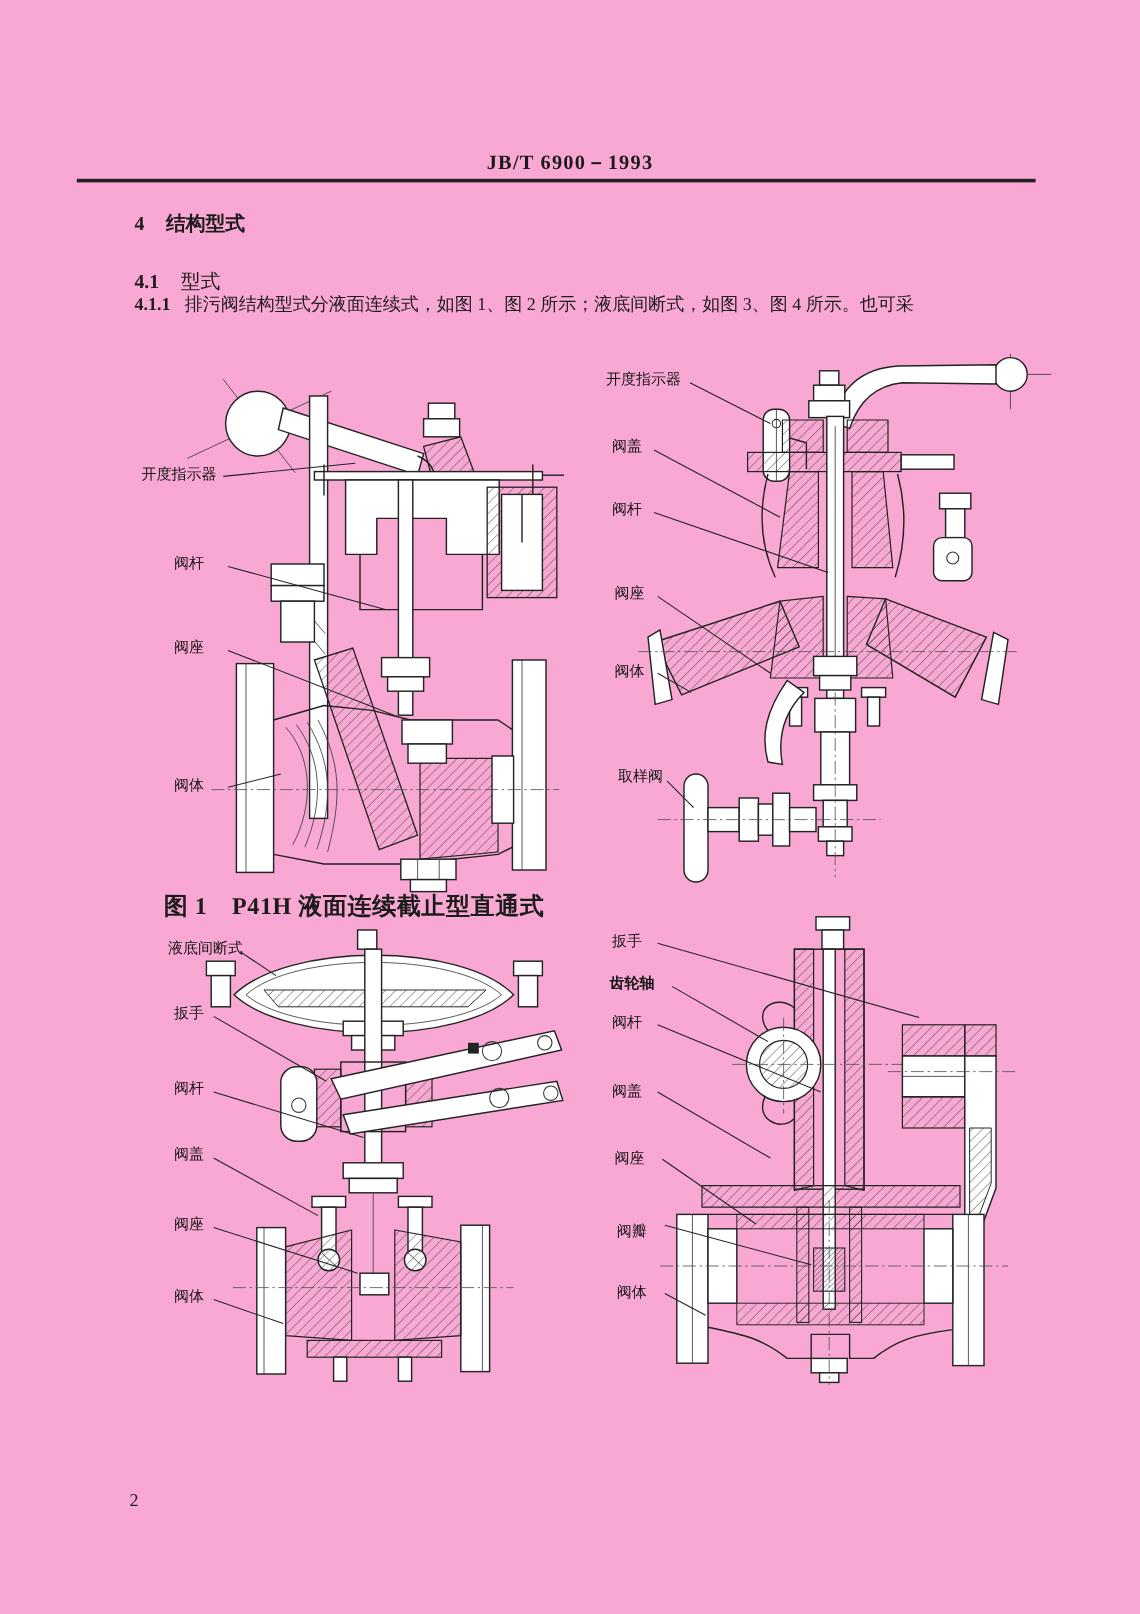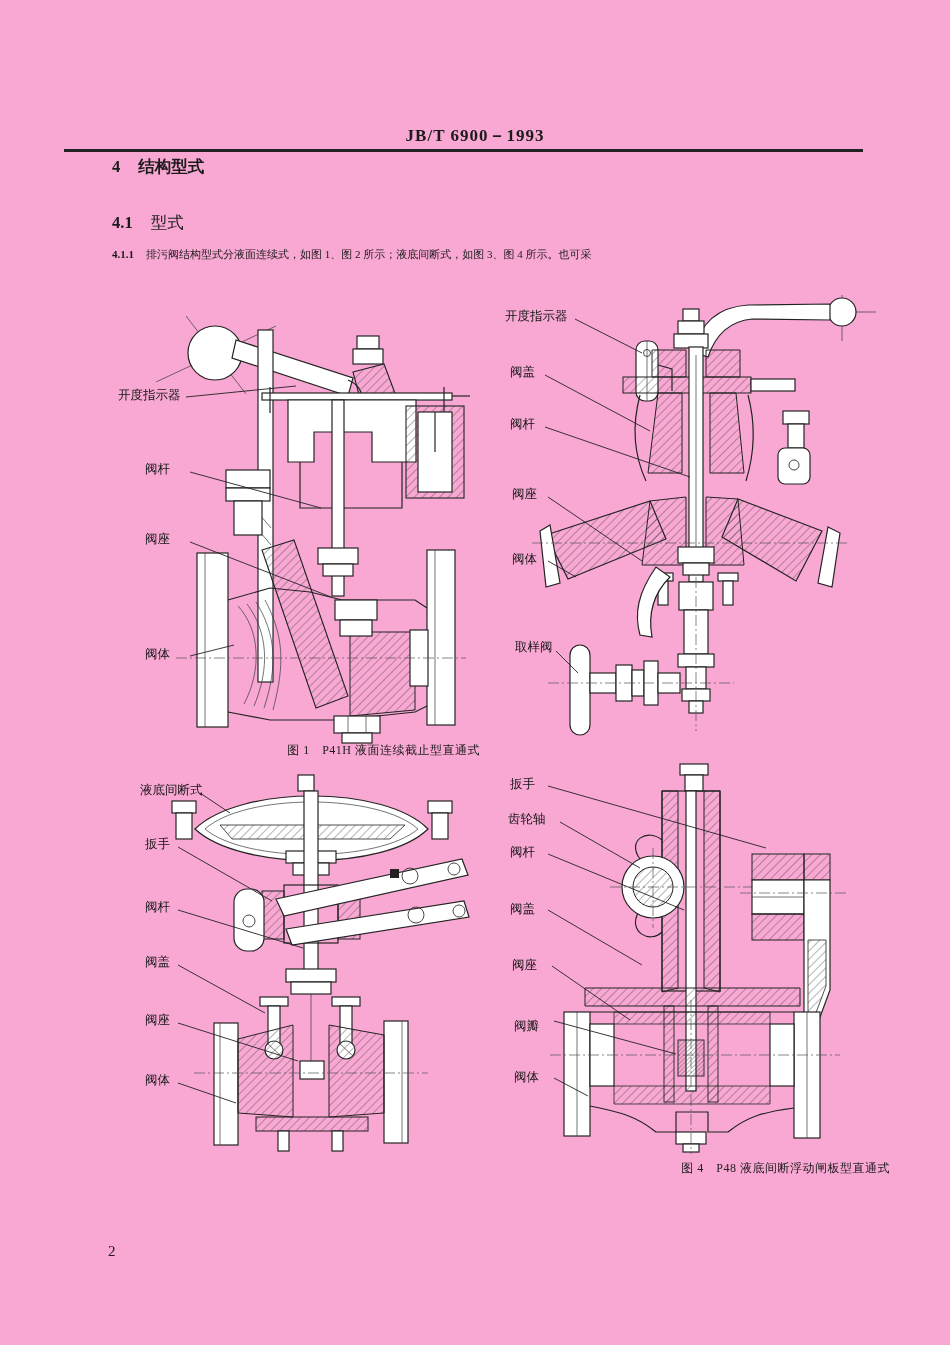--- a/index.html
+++ b/index.html
@@ -6,48 +6,48 @@
   .page{
     position:relative;width:950px;height:1345px;background:#f9a8d4;
     font-family:"Liberation Serif","DejaVu Serif",serif;color:#1b1b1b;overflow:hidden;padding-left:36px;
   }
   .doc-header{position:absolute;left:0;top:124px;width:950px;text-align:center;
     font-size:17px;font-weight:bold;letter-spacing:1px;}
   .header-rule{position:absolute;left:64px;top:149px;width:799px;height:3px;background:#222;}
   .h-sec{position:absolute;left:112px;font-size:16.5px;}
   .h-sec .num{font-weight:bold;margin-right:18px;}
   .h-sec .t-bold{font-weight:bold;}
-  .clause{position:absolute;left:112px;width:776px;font-size:11px;line-height:28px;}
+  .clause{position:absolute;left:112px;width:776px;font-size:15px;line-height:28px;}
   .clause .num{font-weight:bold;margin-right:12px;}
   .figure{position:absolute;}
   .figure svg{position:absolute;left:0;top:0;}
   .plabel{position:absolute;font-size:12.5px;line-height:14px;white-space:nowrap;color:#151515;}
-  .caption{position:absolute;font-size:12px;text-align:right;letter-spacing:0.5px;}
+  .caption{position:absolute;font-size:20px;text-align:center;letter-spacing:0.5px;font-weight:bold;}
   .pageno{position:absolute;left:108px;top:1243px;font-size:15px;}
   
   .part{fill:#ffffff;stroke:#232323;stroke-width:1.2;}
   .ln{stroke:#232323;stroke-width:1.2;fill:none;}
   .thin{stroke:#3a3a3a;stroke-width:0.7;fill:none;}
   .thinf{fill:none;stroke:#333;stroke-width:0.9;}
   .cl{stroke:#555;stroke-width:0.7;stroke-dasharray:11 3 2 3;fill:none;}
   .ldr{stroke:#232323;stroke-width:0.9;fill:none;}
 </style>
 </head>
 <body>
 
 <div class="page">
 
   <div class="doc-header">JB/T 6900－1993</div>
   <div class="header-rule"></div>
 
-  <div class="h-sec" style="top:156px;">
+  <div class="h-sec" style="top:176px;">
     <span class="num">4</span><span class="t-bold">结构型式</span>
   </div>
 
-  <div class="h-sec" style="top:212px;">
+  <div class="h-sec" style="top:224px;">
     <span class="num">4.1</span><span>型式</span>
   </div>
 
   <div class="clause" style="top:240px;">
     <span class="num">4.1.1</span><span>排污阀结构型式分液面连续式，如图 1、图 2 所示；液底间断式，如图 3、图 4 所示。也可采</span>
   </div>
 
   <div class="figure" style="left:110px;top:300px;width:370px;height:445px;">
     <svg width="370" height="445" viewBox="0 0 370 445">
       <defs>
@@ -369,24 +369,23 @@
 
       <line x1="58" y1="26" x2="276" y2="88" class="ldr"></line>
       <line x1="70" y1="62" x2="150" y2="108" class="ldr"></line>
       <line x1="58" y1="94" x2="194" y2="150" class="ldr"></line>
       <line x1="58" y1="150" x2="152" y2="205" class="ldr"></line>
       <line x1="62" y1="206" x2="140" y2="260" class="ldr"></line>
       <line x1="64" y1="261" x2="186" y2="294" class="ldr"></line>
       <line x1="64" y1="318" x2="98" y2="336" class="ldr"></line>
     </svg>
     <div class="plabel" style="left:20px;top:17px;">扳手</div>
-    <div class="plabel" style="left:18px;top:52px;">齿轮轴</div>
+    <div class="plabel" style="left:18px;top:52px;font-weight:bold;">齿轮轴</div>
     <div class="plabel" style="left:20px;top:85px;">阀杆</div>
     <div class="plabel" style="left:20px;top:142px;">阀盖</div>
     <div class="plabel" style="left:22px;top:198px;">阀座</div>
     <div class="plabel" style="left:24px;top:259px;">阀瓣</div>
     <div class="plabel" style="left:24px;top:310px;">阀体</div>
   </div>
-  <div class="caption" style="left:490px;top:1160px;width:400px;">图 4　P48 液底间断浮动闸板型直通式</div>
 
   <div class="pageno">2</div>
 
 </div>
 
 </body></html>

